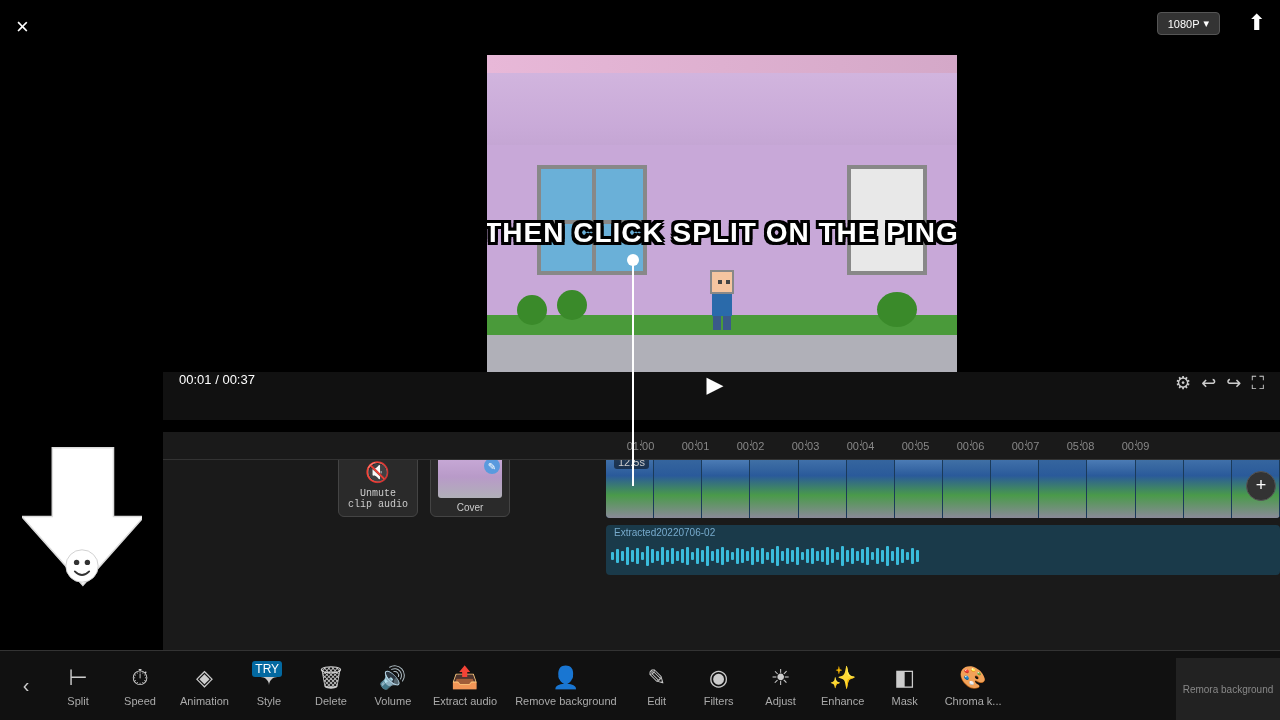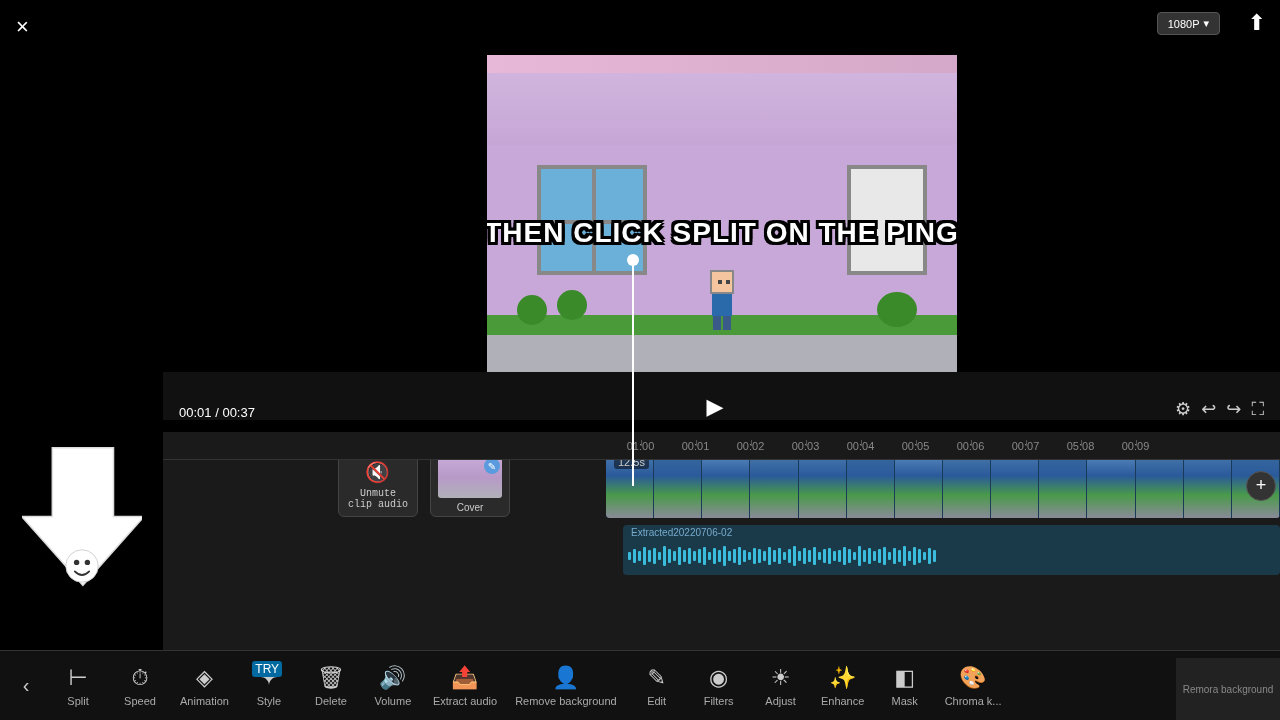--- a/index.html
+++ b/index.html
@@ -190,21 +190,21 @@
 
     
     #controls-bar {
       position: absolute;
       bottom: 300px;
       left: 163px;
       right: 0;
       height: 48px;
       background: #111;
       display: flex;
-      align-items: flex-end;
+      align-items: flex-start;
       padding: 0 16px;
       gap: 12px;
     }
     #time-display {
       color: #fff;
       font-size: 13px;
       white-space: nowrap;
     }
     #playback-center {
       flex: 1;
@@ -414,21 +414,20 @@
     }
 
     
     #audio-track {
       position: absolute;
       bottom: 75px;
       left: 443px;
       right: 0;
       height: 50px;
       overflow: hidden;
-      margin-left: 17px;
     }
     .audio-track-inner {
       height: 100%;
       background: #1a3a4a;
       border-radius: 4px;
       position: relative;
       overflow: hidden;
     }
     .audio-label {
       position: absolute;

